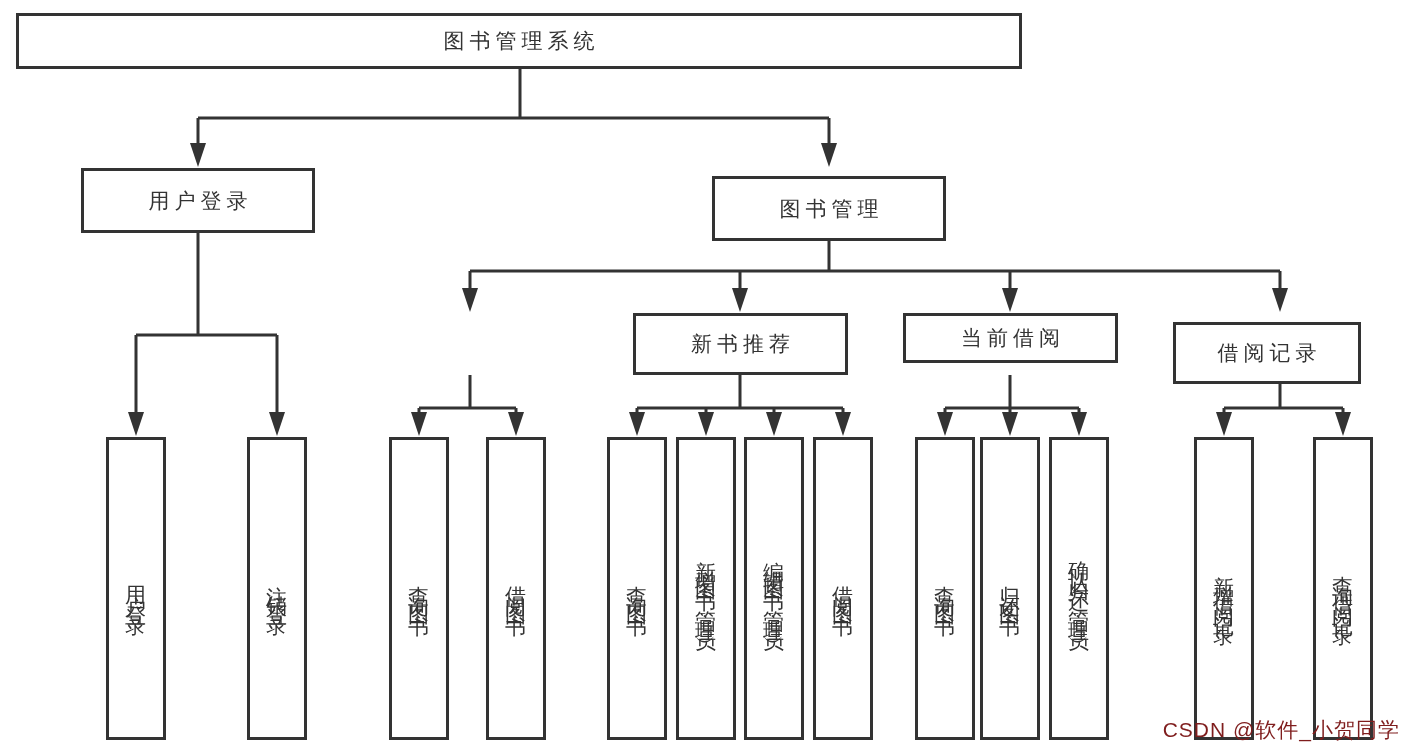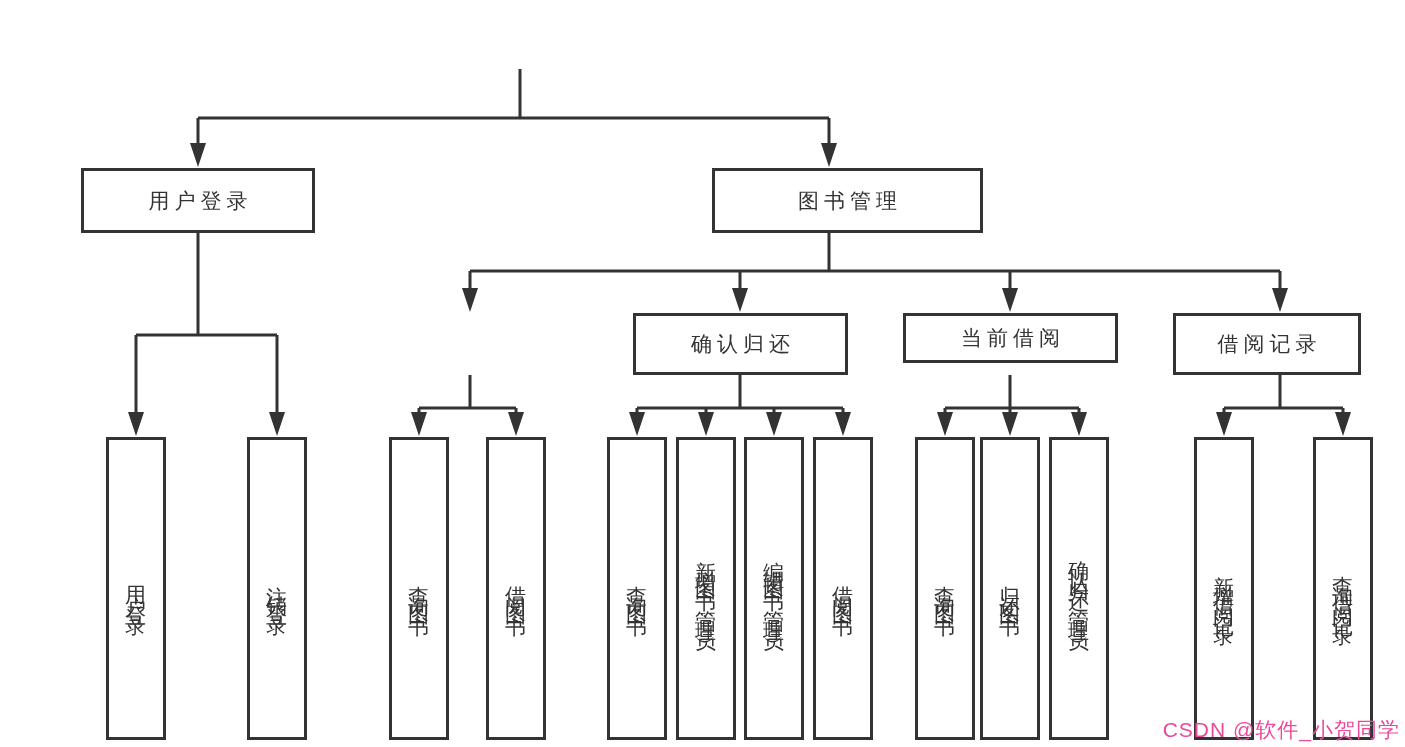--- a/index.html
+++ b/index.html
@@ -42,21 +42,21 @@
     letter-spacing:10px;
     line-height:1.1;
     white-space:nowrap;
   }
   .watermark{
     position:absolute;
     right:5px;
     top:716px;
     font-size:21px;
     letter-spacing:1px;
-    color:#ec4899;
+    color:#7f1d1d;
     z-index:5;
     white-space:nowrap;
   }
 </style>
 </head>
 <body>
 
 <div class="canvas">
 
   <svg id="connectors" width="1405" height="747" viewBox="0 0 1405 747">
@@ -97,27 +97,28 @@
       <polygon points="698,412 714,412 706,436" fill="#333333"></polygon>
       <polygon points="766,412 782,412 774,436" fill="#333333"></polygon>
       <polygon points="835,412 851,412 843,436" fill="#333333"></polygon>
       <polygon points="937,412 953,412 945,436" fill="#333333"></polygon>
       <polygon points="1002,412 1018,412 1010,436" fill="#333333"></polygon>
       <polygon points="1071,412 1087,412 1079,436" fill="#333333"></polygon>
       <polygon points="1216,412 1232,412 1224,436" fill="#333333"></polygon>
       <polygon points="1335,412 1351,412 1343,436" fill="#333333"></polygon>
     </svg>
 
+  <div class="box hbox" style="left:16px;top:13px;width:1006px;height:56px">图书管理系统</div>
 
   <div class="box hbox" style="left:81px;top:168px;width:234px;height:65px">用户登录</div>
-  <div class="box hbox" style="left:712px;top:168px;width:271px;height:65px">图书管理</div>
+  <div class="box hbox" style="left:712px;top:176px;width:234px;height:65px">图书管理</div>
 
-  <div class="box hbox" style="left:633px;top:313px;width:215px;height:62px">确认归还</div>
+  <div class="box hbox" style="left:633px;top:313px;width:215px;height:62px">新书推荐</div>
   <div class="box hbox" style="left:903px;top:313px;width:215px;height:50px">当前借阅</div>
-  <div class="box hbox" style="left:1173px;top:313px;width:188px;height:62px">借阅记录</div>
+  <div class="box hbox" style="left:1173px;top:322px;width:188px;height:62px">借阅记录</div>
 
   <div class="box leaf" style="left:106px">
     <span class="vtext">用户登录</span>
   </div>
   <div class="box leaf" style="left:247px">
     <span class="vtext">注销登录</span>
   </div>
   <div class="box leaf" style="left:389px">
     <span class="vtext">查询图书</span>
   </div>

